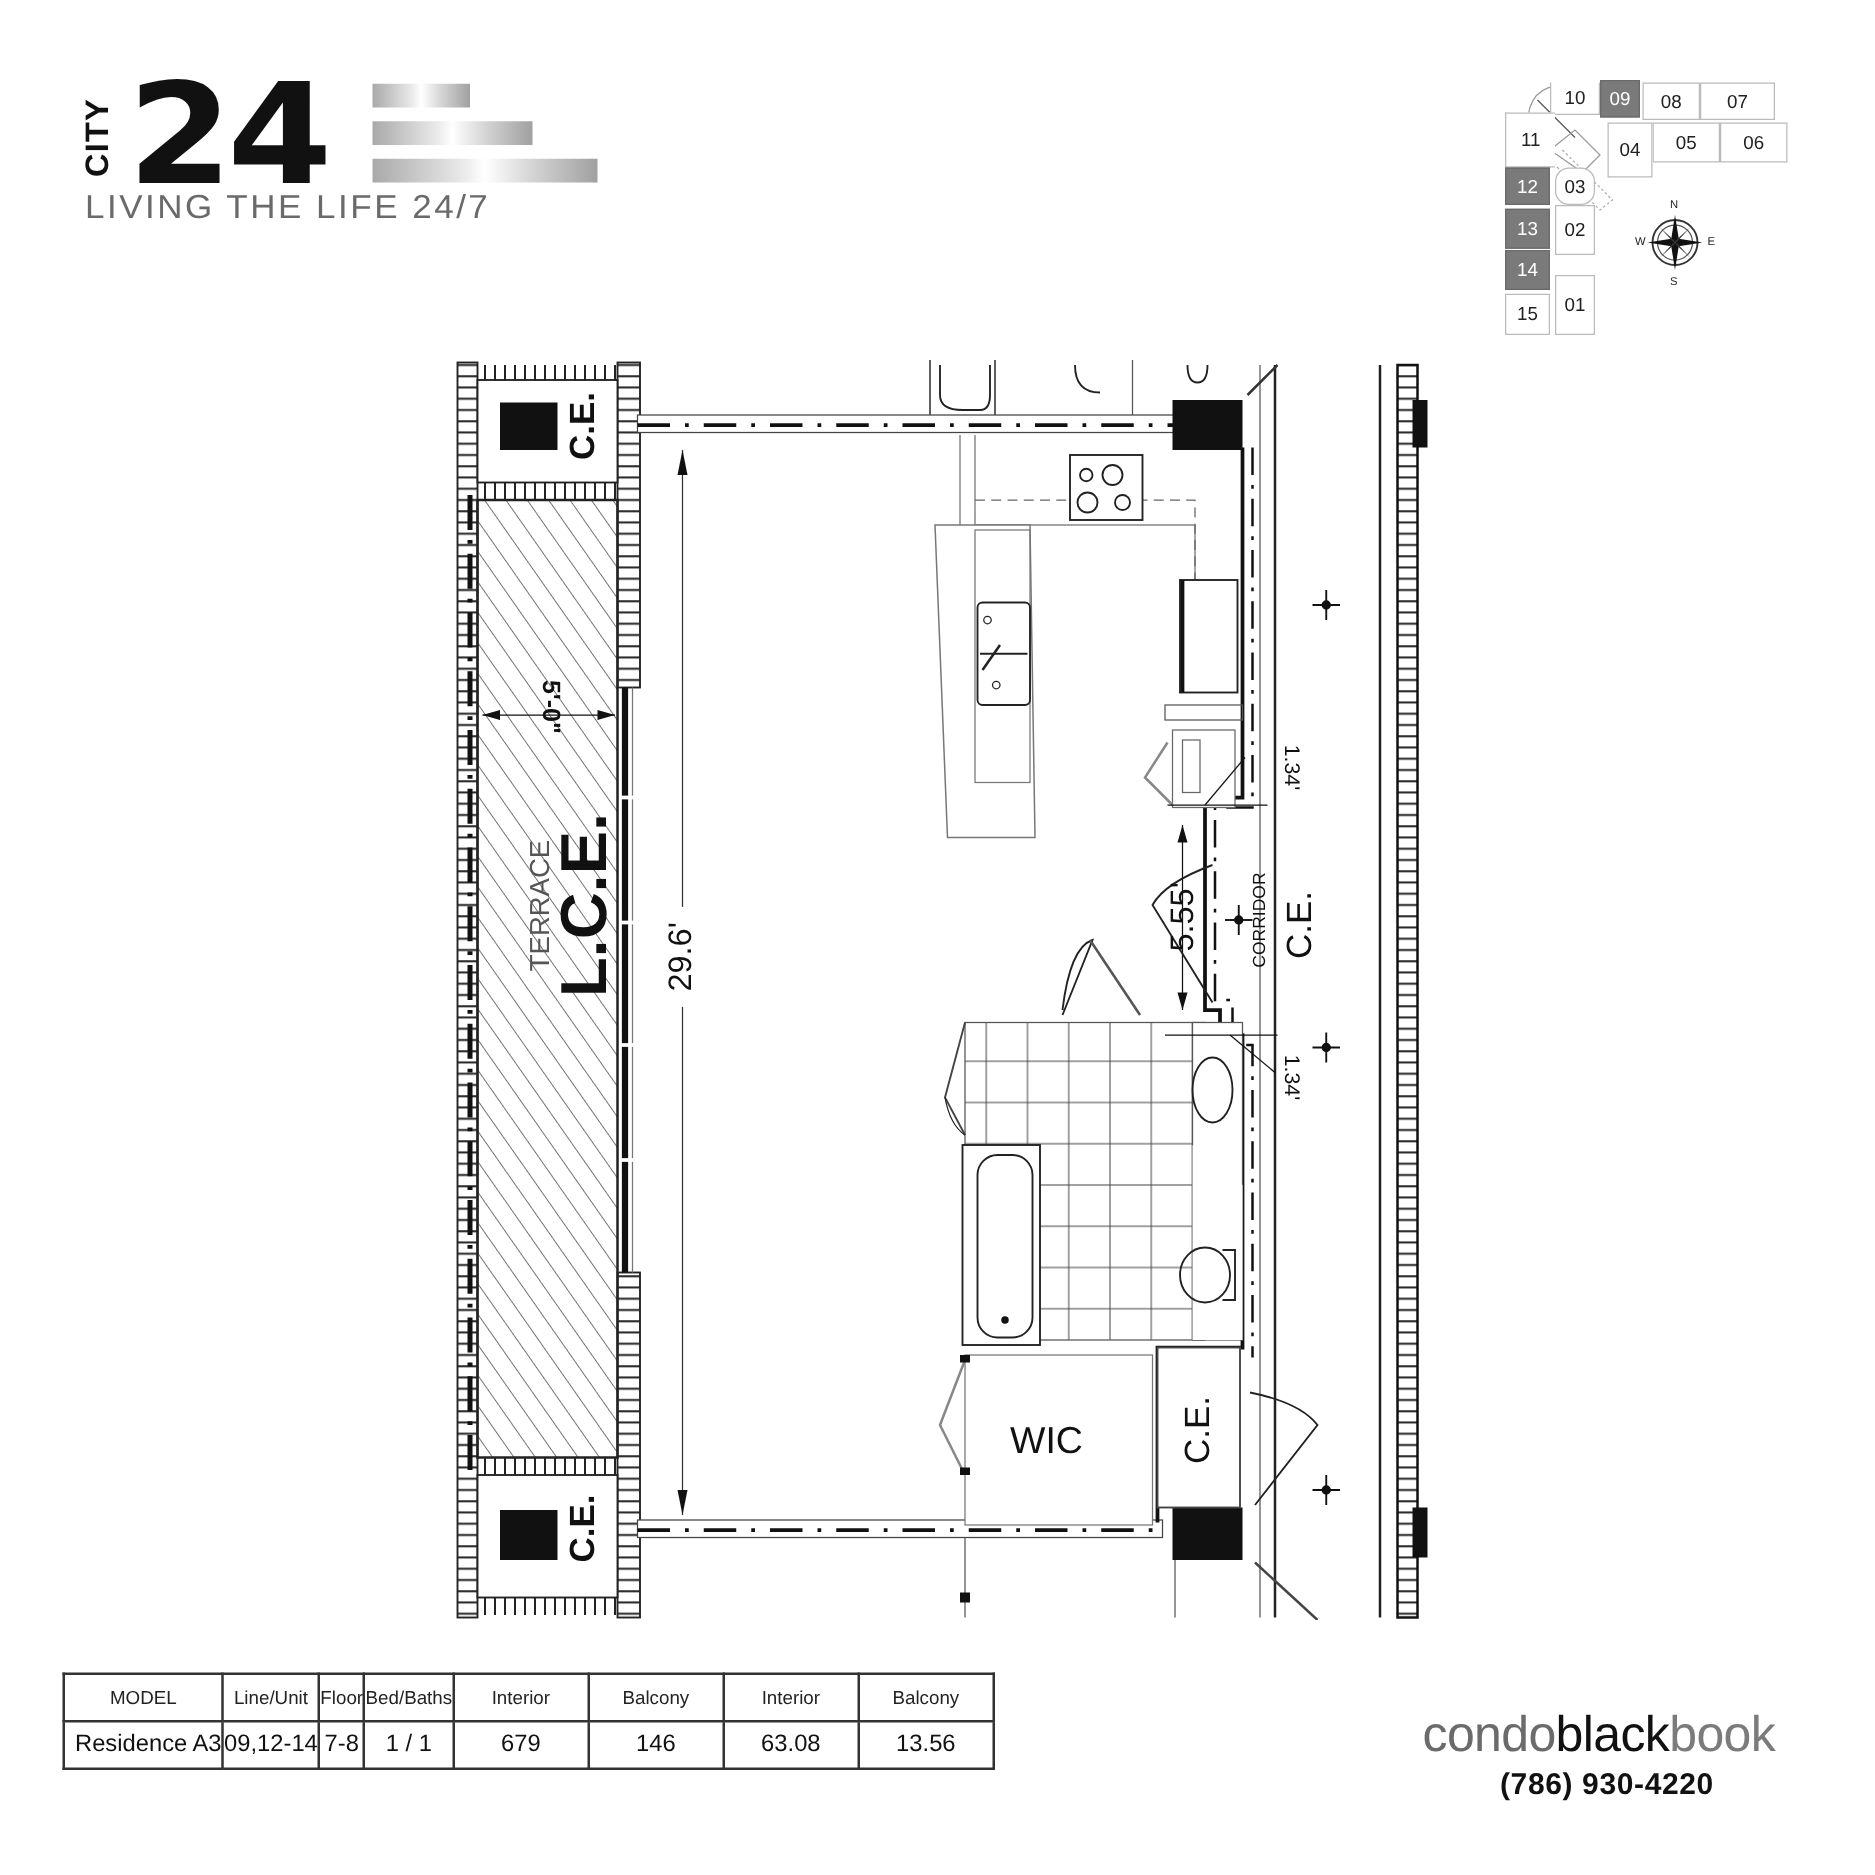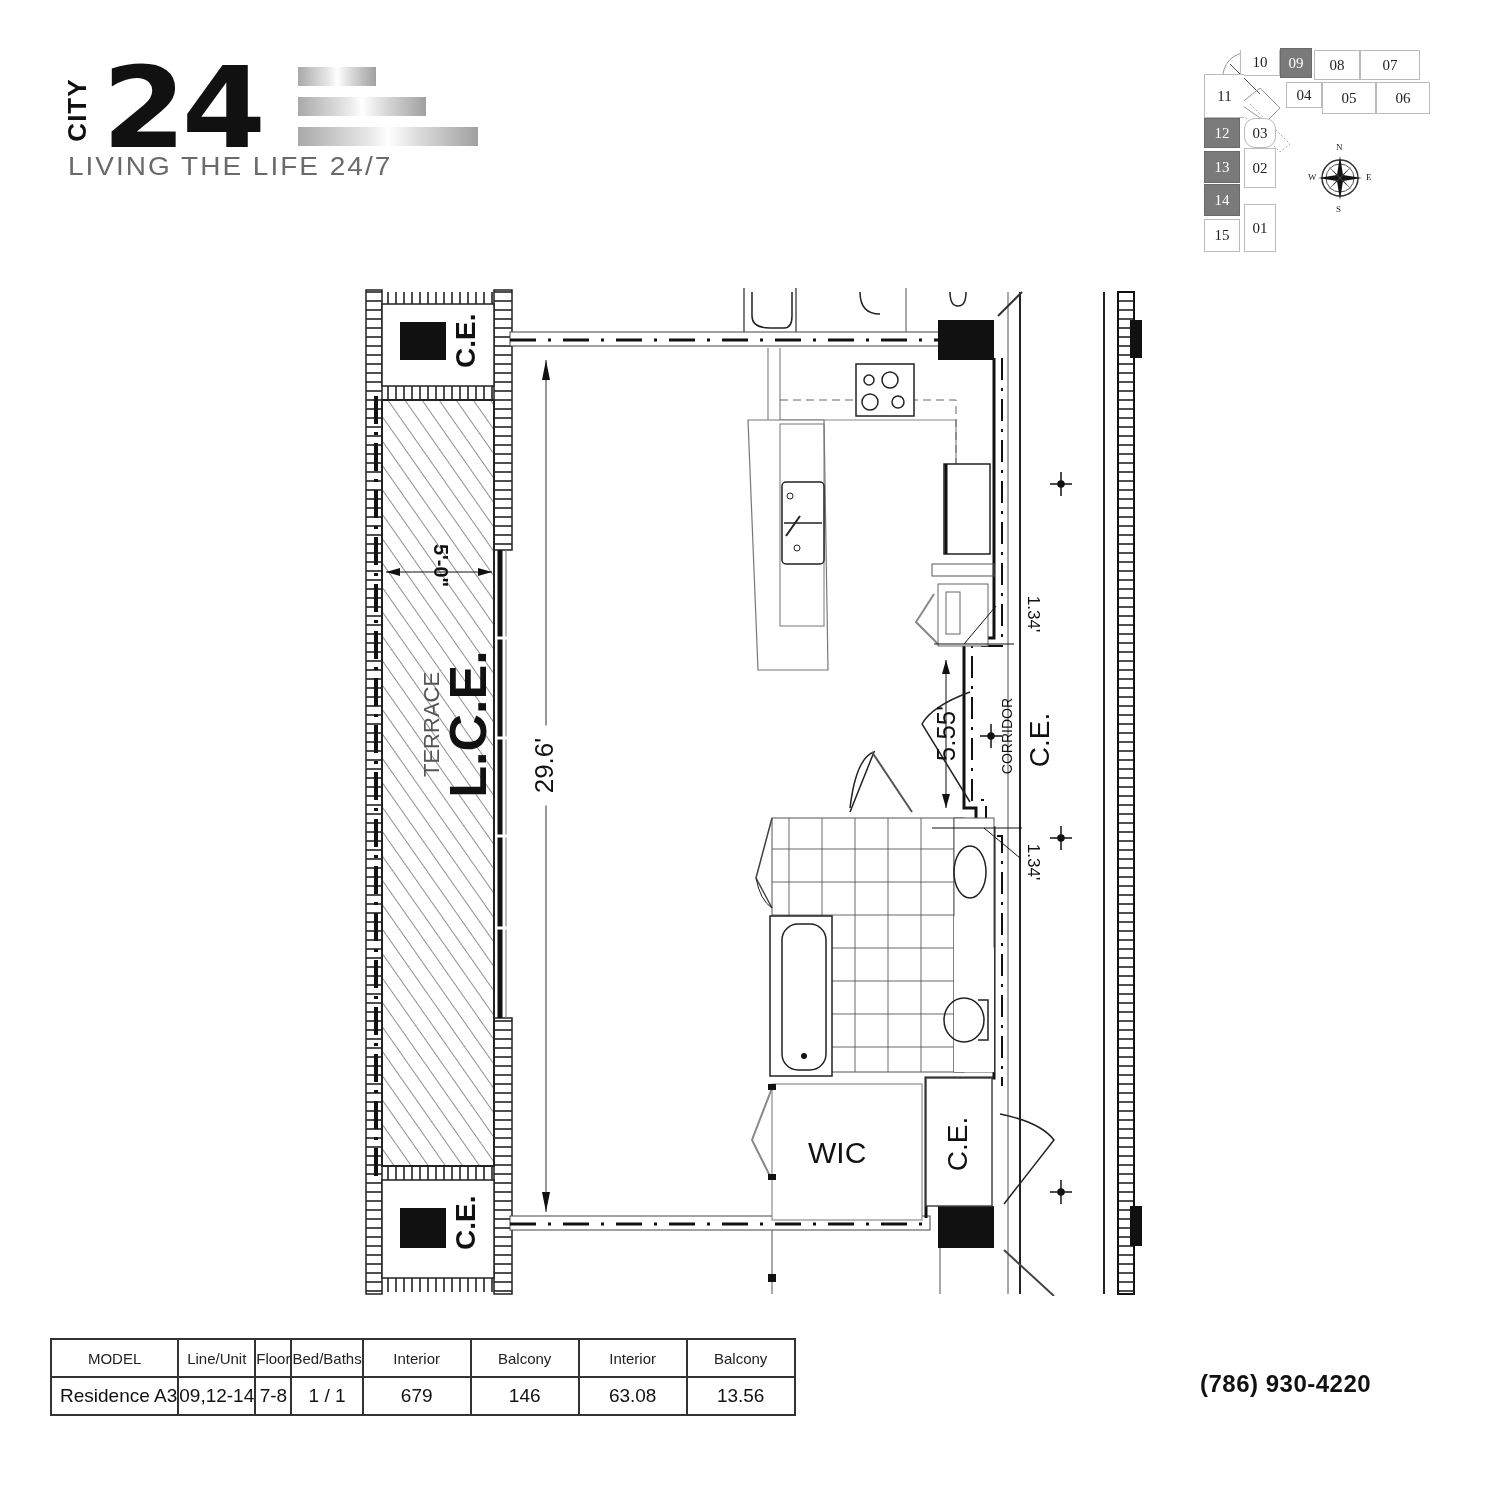--- a/index.html
+++ b/index.html
@@ -10,21 +10,21 @@
   .logo .city { position: absolute; left: 6px; top: 8px; width: 28px; height: 82px; }
   .logo .city span { position: absolute; left: -30px; top: 26px; width: 82px; text-align: center; transform: rotate(-90deg); font-weight: bold; font-size: 26px; letter-spacing: 1px; color: #111; line-height: 28px; }
   .logo .big24 { position: absolute; left: 42px; top: -2px; font-family: "DejaVu Sans", sans-serif; font-weight: bold; font-size: 112px; line-height: 96px; letter-spacing: -4px; color: #111; transform: scaleX(1.08); transform-origin: left top; }
   .logo .bar { position: absolute; height: 19px; background: linear-gradient(90deg, #a9a9a9 0%, #e9e9e9 40%, #ffffff 50%, #d6d6d6 70%, #a0a0a0 100%); }
   .logo .bar.b1 { left: 238px; top: 5px; width: 78px; }
   .logo .bar.b2 { left: 238px; top: 35px; width: 128px; }
   .logo .bar.b3 { left: 238px; top: 65px; width: 180px; }
   .logo .tagline { position: absolute; left: 8px; top: 88px; font-size: 28px; letter-spacing: 2px; color: #6a6a6a; font-weight: normal; white-space: nowrap; transform: scaleY(0.95); }
 
   
-  .keyplan { position: absolute; left: 1200px; top: 44px; width: 230px; height: 212px; font-family: Liberation Serif, serif; }
+  .keyplan { position: absolute; left: 1200px; top: 60px; width: 230px; height: 212px; }
   .kp-cell { position: absolute; border: 1px solid #bbb; background: #fff; font-size: 15px; color: #222; display: flex; align-items: center; justify-content: center; box-sizing: border-box; }
   .kp-cell.sel { background: #7a7a7a; color: #fff; border-color: #6a6a6a; text-align: right; }
   .compass { position: absolute; left: 108px; top: 98px; width: 64px; height: 74px; }
   .compass .lab { position: absolute; font-size: 9px; color: #222; }
 
   
   .plan { position: absolute; left: 360px; top: 288px; width: 790px; height: 1008px; }
   .plan svg { position: absolute; left: 0; top: 0; }
   .plan-label { position: absolute; color: #111; white-space: nowrap; }
   .rot-ccw { transform: rotate(-90deg); transform-origin: center center; }
@@ -75,21 +75,21 @@
     </div>
   <div class="kp-cell" style="left:114px;top:6px;width:46px;height:30px;">
       <span>08</span>
     </div>
   <div class="kp-cell" style="left:160px;top:6px;width:60px;height:30px;">
       <span>07</span>
     </div>
   <div class="kp-cell" style="left:4px;top:30px;width:40px;height:44px;border-right:none;">
       <span>11</span>
     </div>
-  <div class="kp-cell" style="left:86px;top:38px;width:36px;height:26px;">
+  <div class="kp-cell" style="left:86px;top:38px;width:36px;height:44px;">
       <span>04</span>
     </div>
   <div class="kp-cell" style="left:122px;top:38px;width:54px;height:32px;">
       <span>05</span>
     </div>
   <div class="kp-cell" style="left:176px;top:38px;width:54px;height:32px;">
       <span>06</span>
     </div>
   <div class="kp-cell sel" style="left:4px;top:74px;width:36px;height:30px;">
       <span>12</span>
@@ -325,14 +325,15 @@
     <td class="val">1 / 1</td>
     <td class="val">679</td>
     <td class="val">146</td>
     <td class="val">63.08</td>
     <td class="val">13.56</td>
   </tr>
 </tbody>
   </table>
 
 <div class="brand">
+  <div class="word"><span class="w1">condo</span><span class="w2">black</span><span class="w3">book</span></div>
   <div class="phone">(786) 930-4220</div>
 </div>
 
 </body></html>

